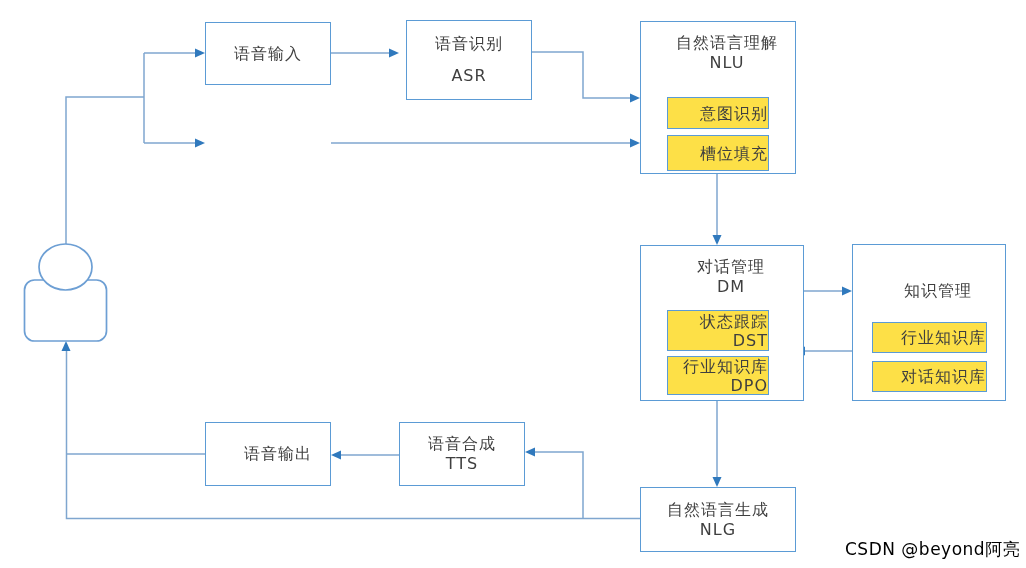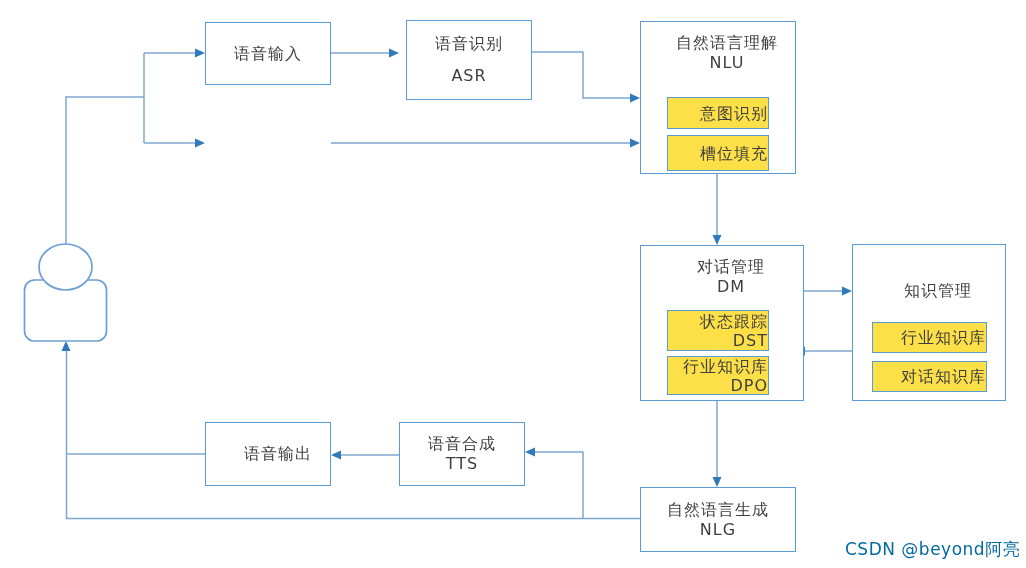--- a/index.html
+++ b/index.html
@@ -17,21 +17,21 @@
   }
   .group { justify-content:flex-start; }
   .group .title { margin-top:11px;margin-left:18px; }
   .inner {
     position:absolute; background:#fde047; border:1.4px solid #5b9bd5;
     display:flex; flex-direction:column; align-items:flex-end; justify-content:center;
     font-size:16px; line-height:19px; letter-spacing:1px; box-sizing:border-box;
   }
   .watermark {
     position:absolute; left:845px; top:538px; width:181px;
-    font-size:17px; letter-spacing:0.5px; color:#0369a1; white-space:nowrap;
+    font-size:17px; letter-spacing:0.5px; color:#000000; white-space:nowrap;
   }
 </style>
 </head>
 <body>
 
 <div id="stage">
 
   <svg id="wires" viewBox="0 0 1026 568">
     <g fill="none" stroke="#7fa6cf" stroke-width="1.5">
       <path d="M66,245 V97 H144"></path>

